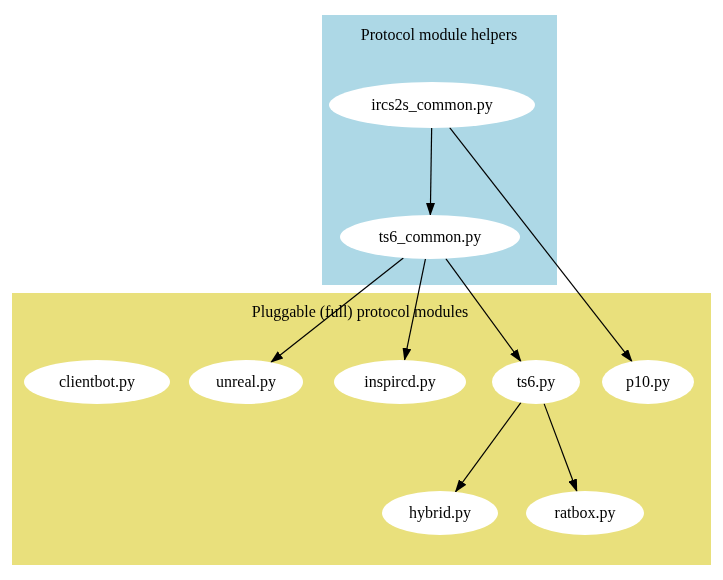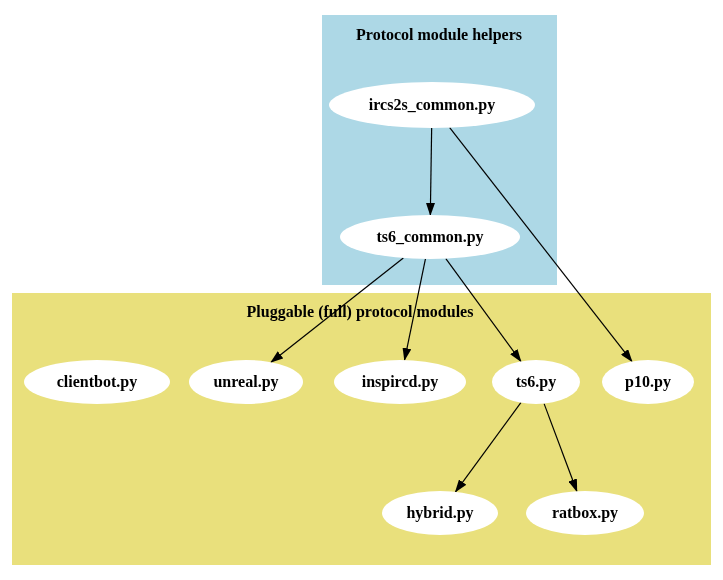--- a/index.html
+++ b/index.html
@@ -5,21 +5,20 @@
   html, body {
     margin: 0;
     padding: 0;
     background: #ffffff;
   }
   #stage {
     position: relative;
     width: 723px;
     height: 580px;
     background: #ffffff;
-    font-weight: bold;
   }
   svg text {
     font-family: "Liberation Serif", "DejaVu Serif", serif;
     font-size: 16px;
     fill: #000000;
   }
 </style>
 </head>
 <body>
 

